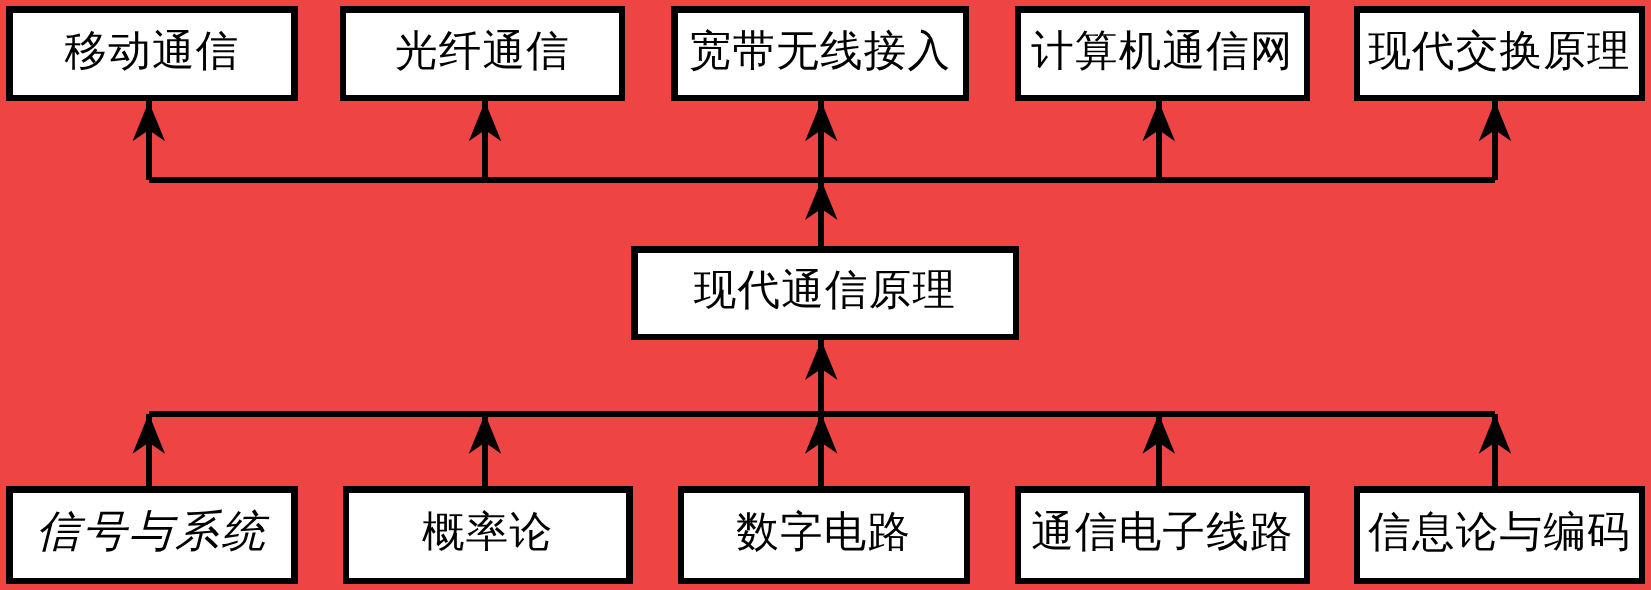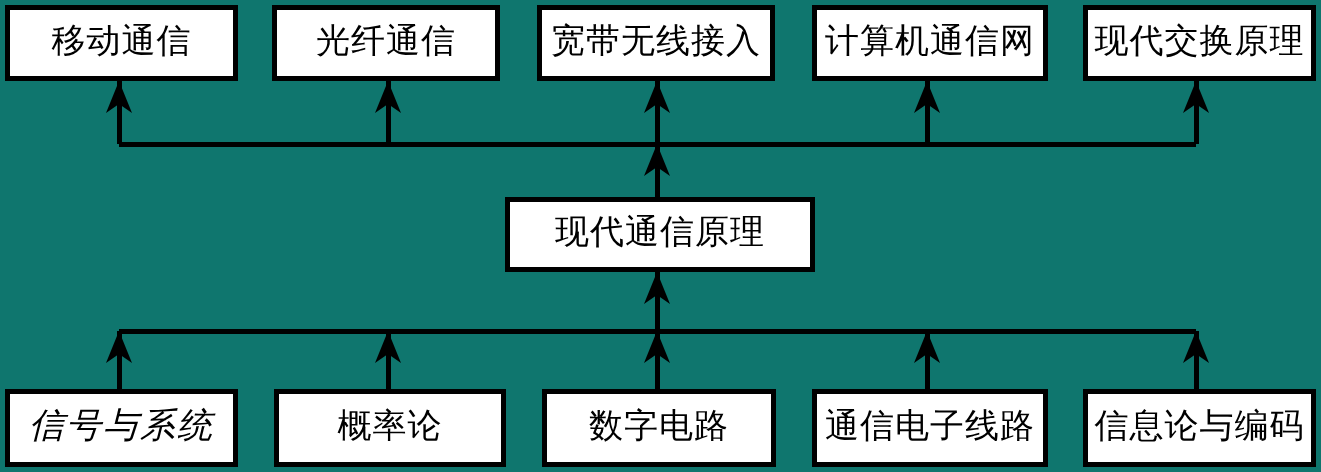--- a/index.html
+++ b/index.html
@@ -11,21 +11,21 @@
   body {
     width: 1321px;
     height: 472px;
     overflow: hidden;
     font-family: "Liberation Serif", "DejaVu Serif", serif;
   }
   #diagram-root {
     position: relative;
     width: 1321px;
     height: 472px;
-    background: #0f766e;
+    background: #ef4444;
     text-align: center;
   }
   svg#diagram-svg {
     display: block;
     width: 1321px;
     height: 472px;
   }
   .node-box {
     fill: #ffffff;
     stroke: #000000;

